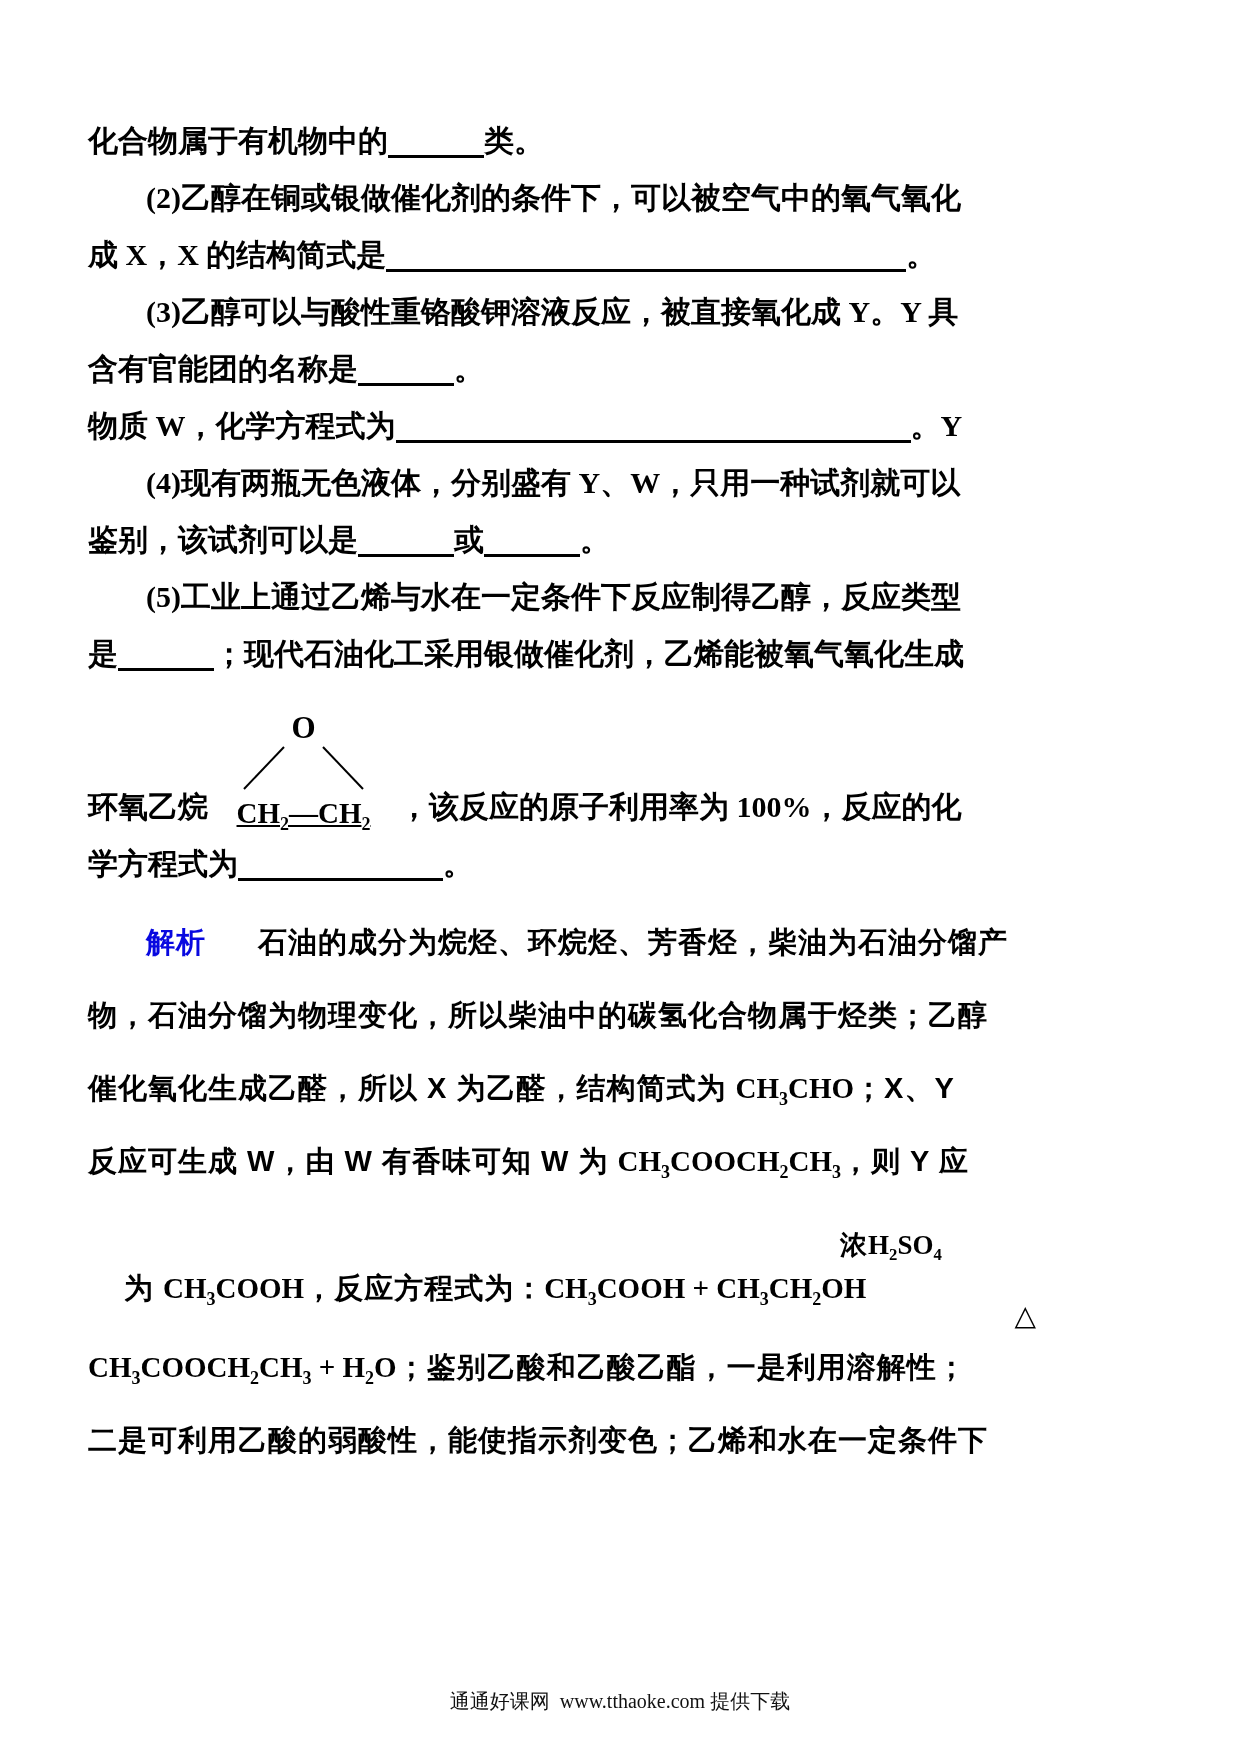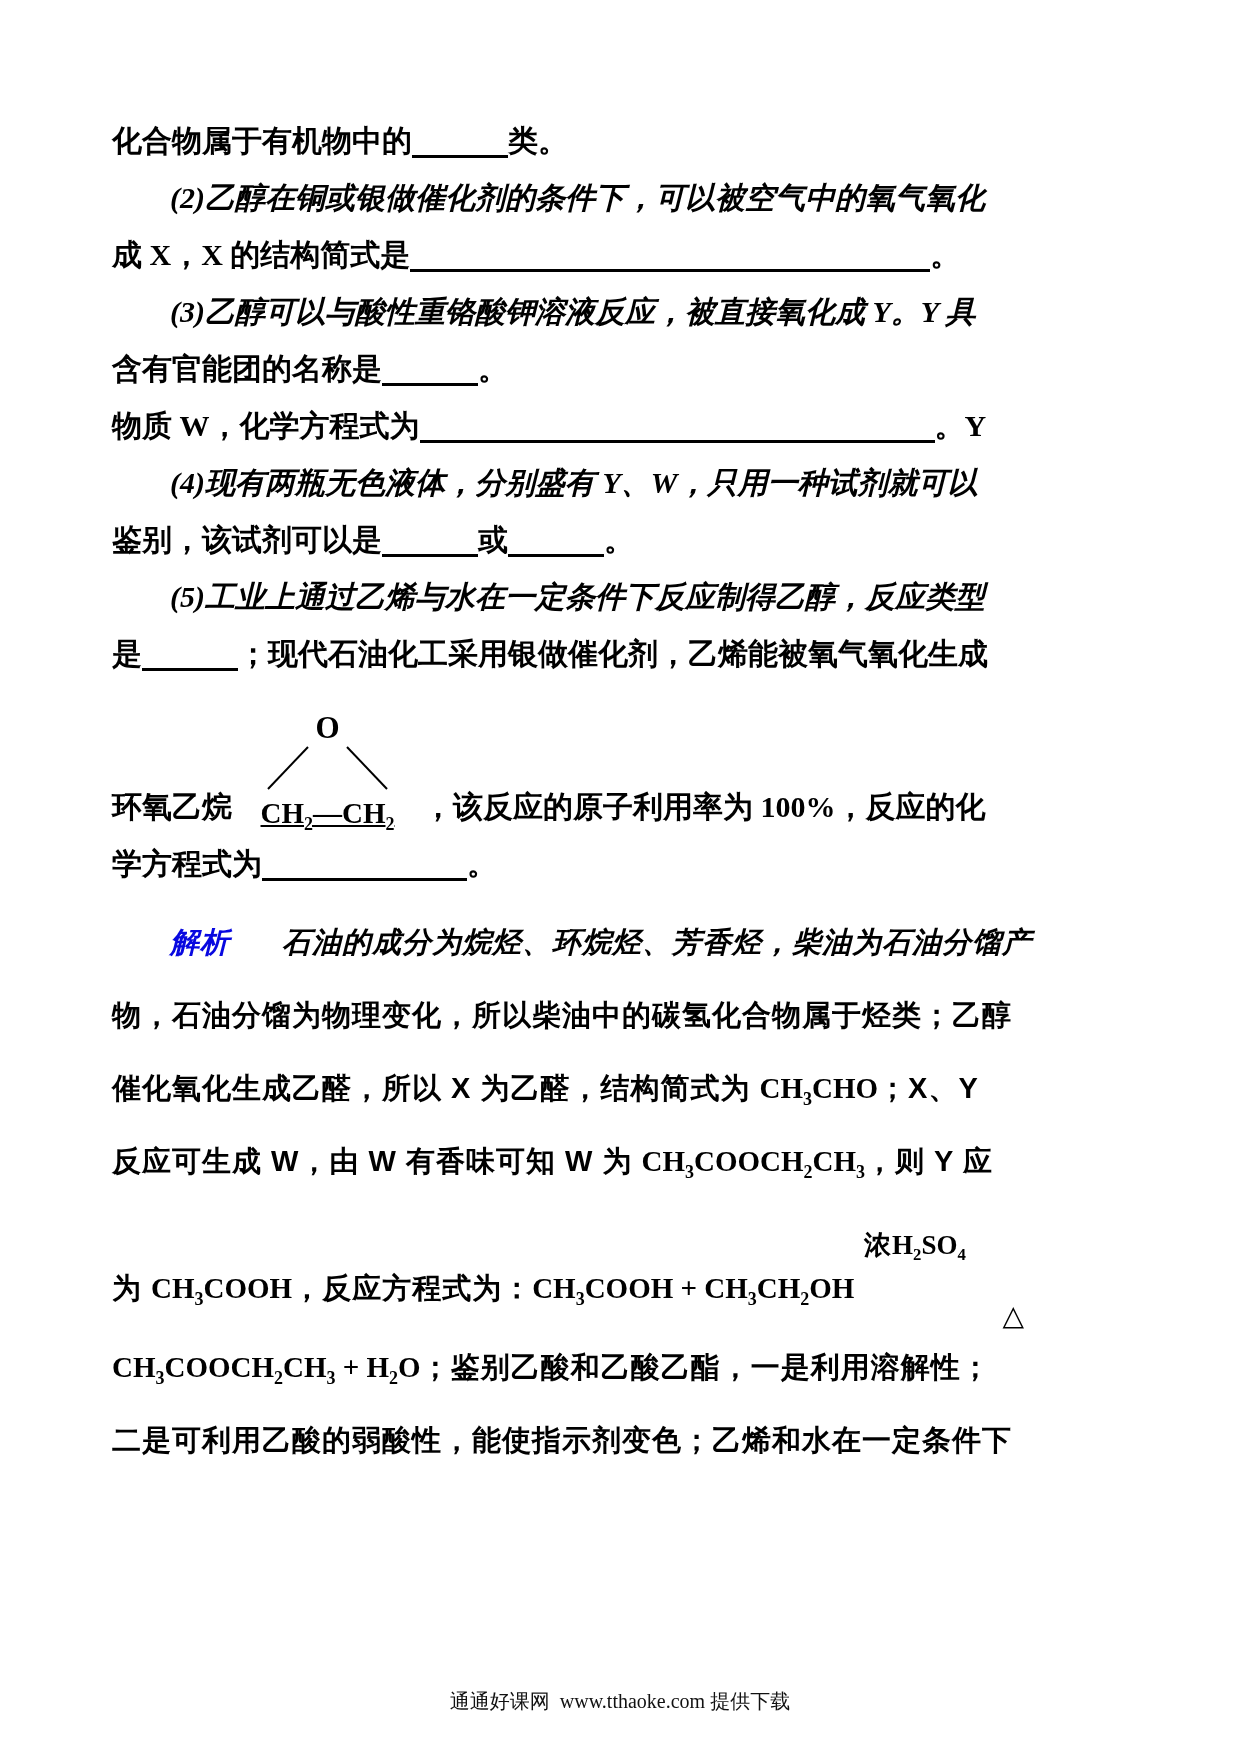--- a/index.html
+++ b/index.html
@@ -3,28 +3,28 @@
 <meta charset="utf-8">
 <style>
   html,body{margin:0;padding:0;}
   body{
     width:1240px;height:1754px;background:#ffffff;position:relative;
     font-family:"Liberation Serif","DejaVu Serif",serif;color:#000;
     overflow:hidden;
   }
   .page{
     position:absolute;inset:0;
-    padding:112px 150px 0 112px;
+    padding:112px 150px 0 88px;
     box-sizing:border-box;
   }
   .line{
     font-size:30px;font-weight:bold;line-height:57px;
     white-space:nowrap;
   }
-  .indent{padding-left:58px;font-style:italic;}
+  .indent{padding-left:58px;}
   .blank{
     display:inline-block;border-bottom:3px solid #000;
     height:30px;vertical-align:-7px;
   }
   
   .ans{
     font-family:"Liberation Sans","DejaVu Sans",sans-serif;
     font-size:29px;line-height:73px;font-weight:bold;letter-spacing:1px;
   }
   .ansfirst{margin-top:14px;}
@@ -35,21 +35,21 @@
   .structline{margin-top:96px;}
   .epox{
     display:inline-block;position:relative;width:175px;height:38px;
     vertical-align:-6px;margin:0 8px;font-weight:bold;
   }
   .ep-o{position:absolute;bottom:78px;left:0;right:0;text-align:center;font-size:31px;line-height:34px;}
   .ep-bonds{position:absolute;bottom:32px;left:0;}
   .ep-c{position:absolute;bottom:-10px;left:0;right:0;text-align:center;font-size:29px;line-height:40px;text-decoration:underline;}
   
   .cond{margin-top:30px;line-height:34px;padding-left:752px;font-size:27px;}
-  .tight{line-height:52px;}
+  .tight{line-height:52px;margin-left:36px;}
   .gap{margin-top:16px;}
   .delta{
     display:inline-block;margin-left:148px;transform:translateY(27px);
     font-size:28px;font-weight:normal;
     font-family:"DejaVu Sans","Liberation Sans",sans-serif;letter-spacing:0;
   }
   .footer{
     position:absolute;top:1688px;left:0;width:100%;text-align:center;
     font-size:20px;color:#111;white-space:pre;font-weight:normal;
   }

